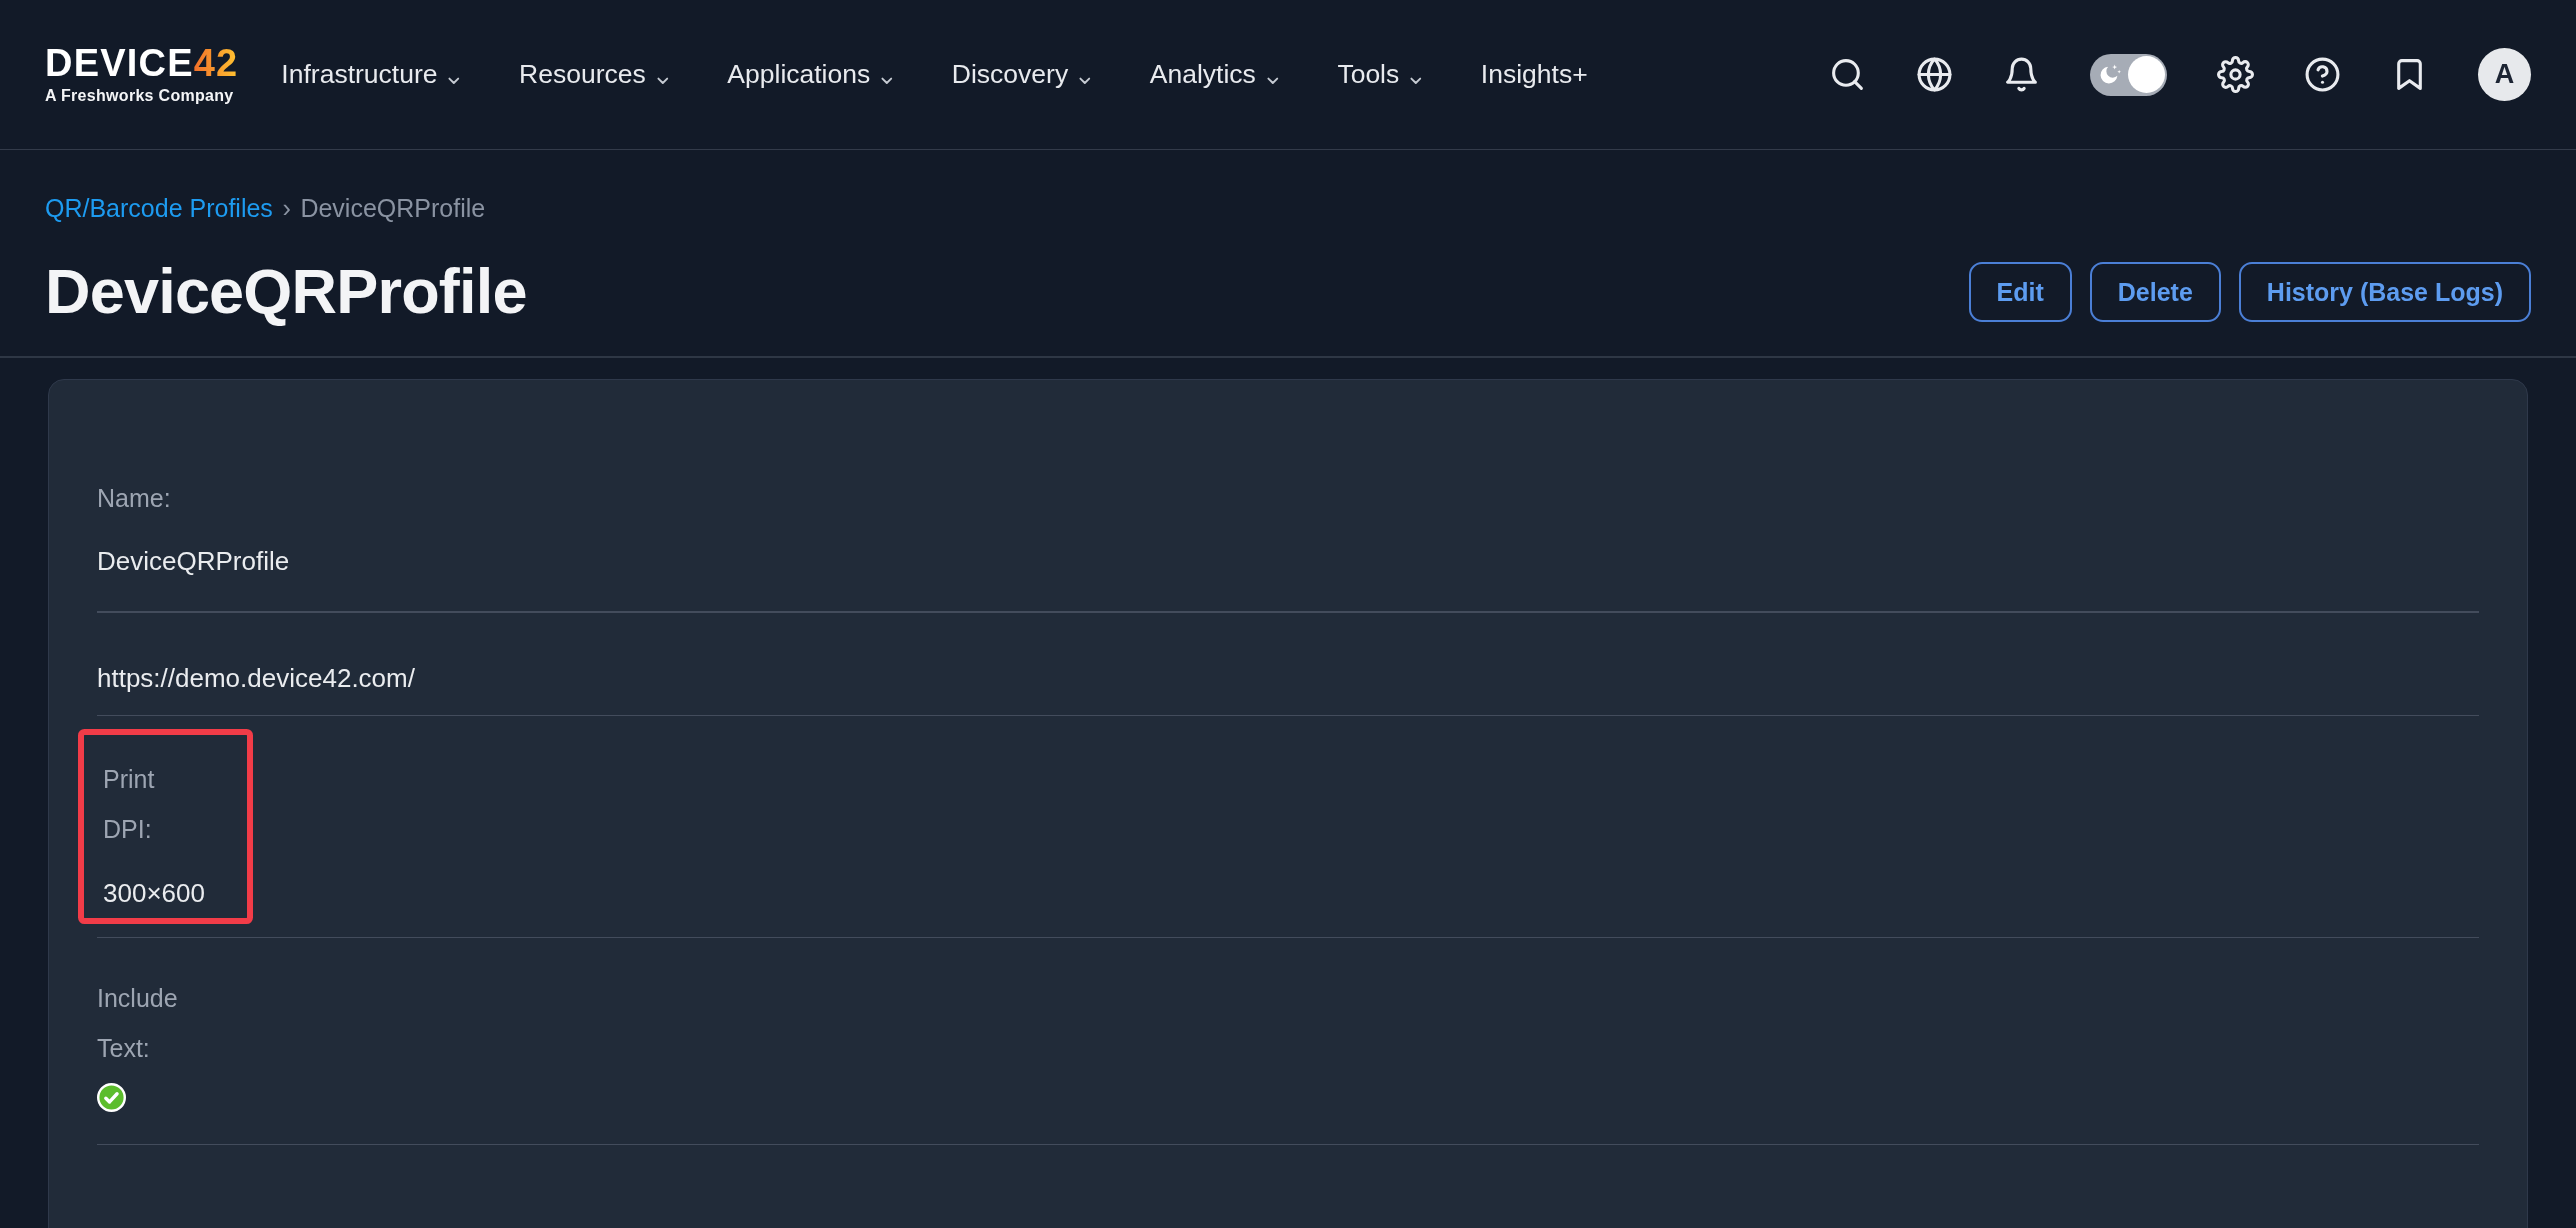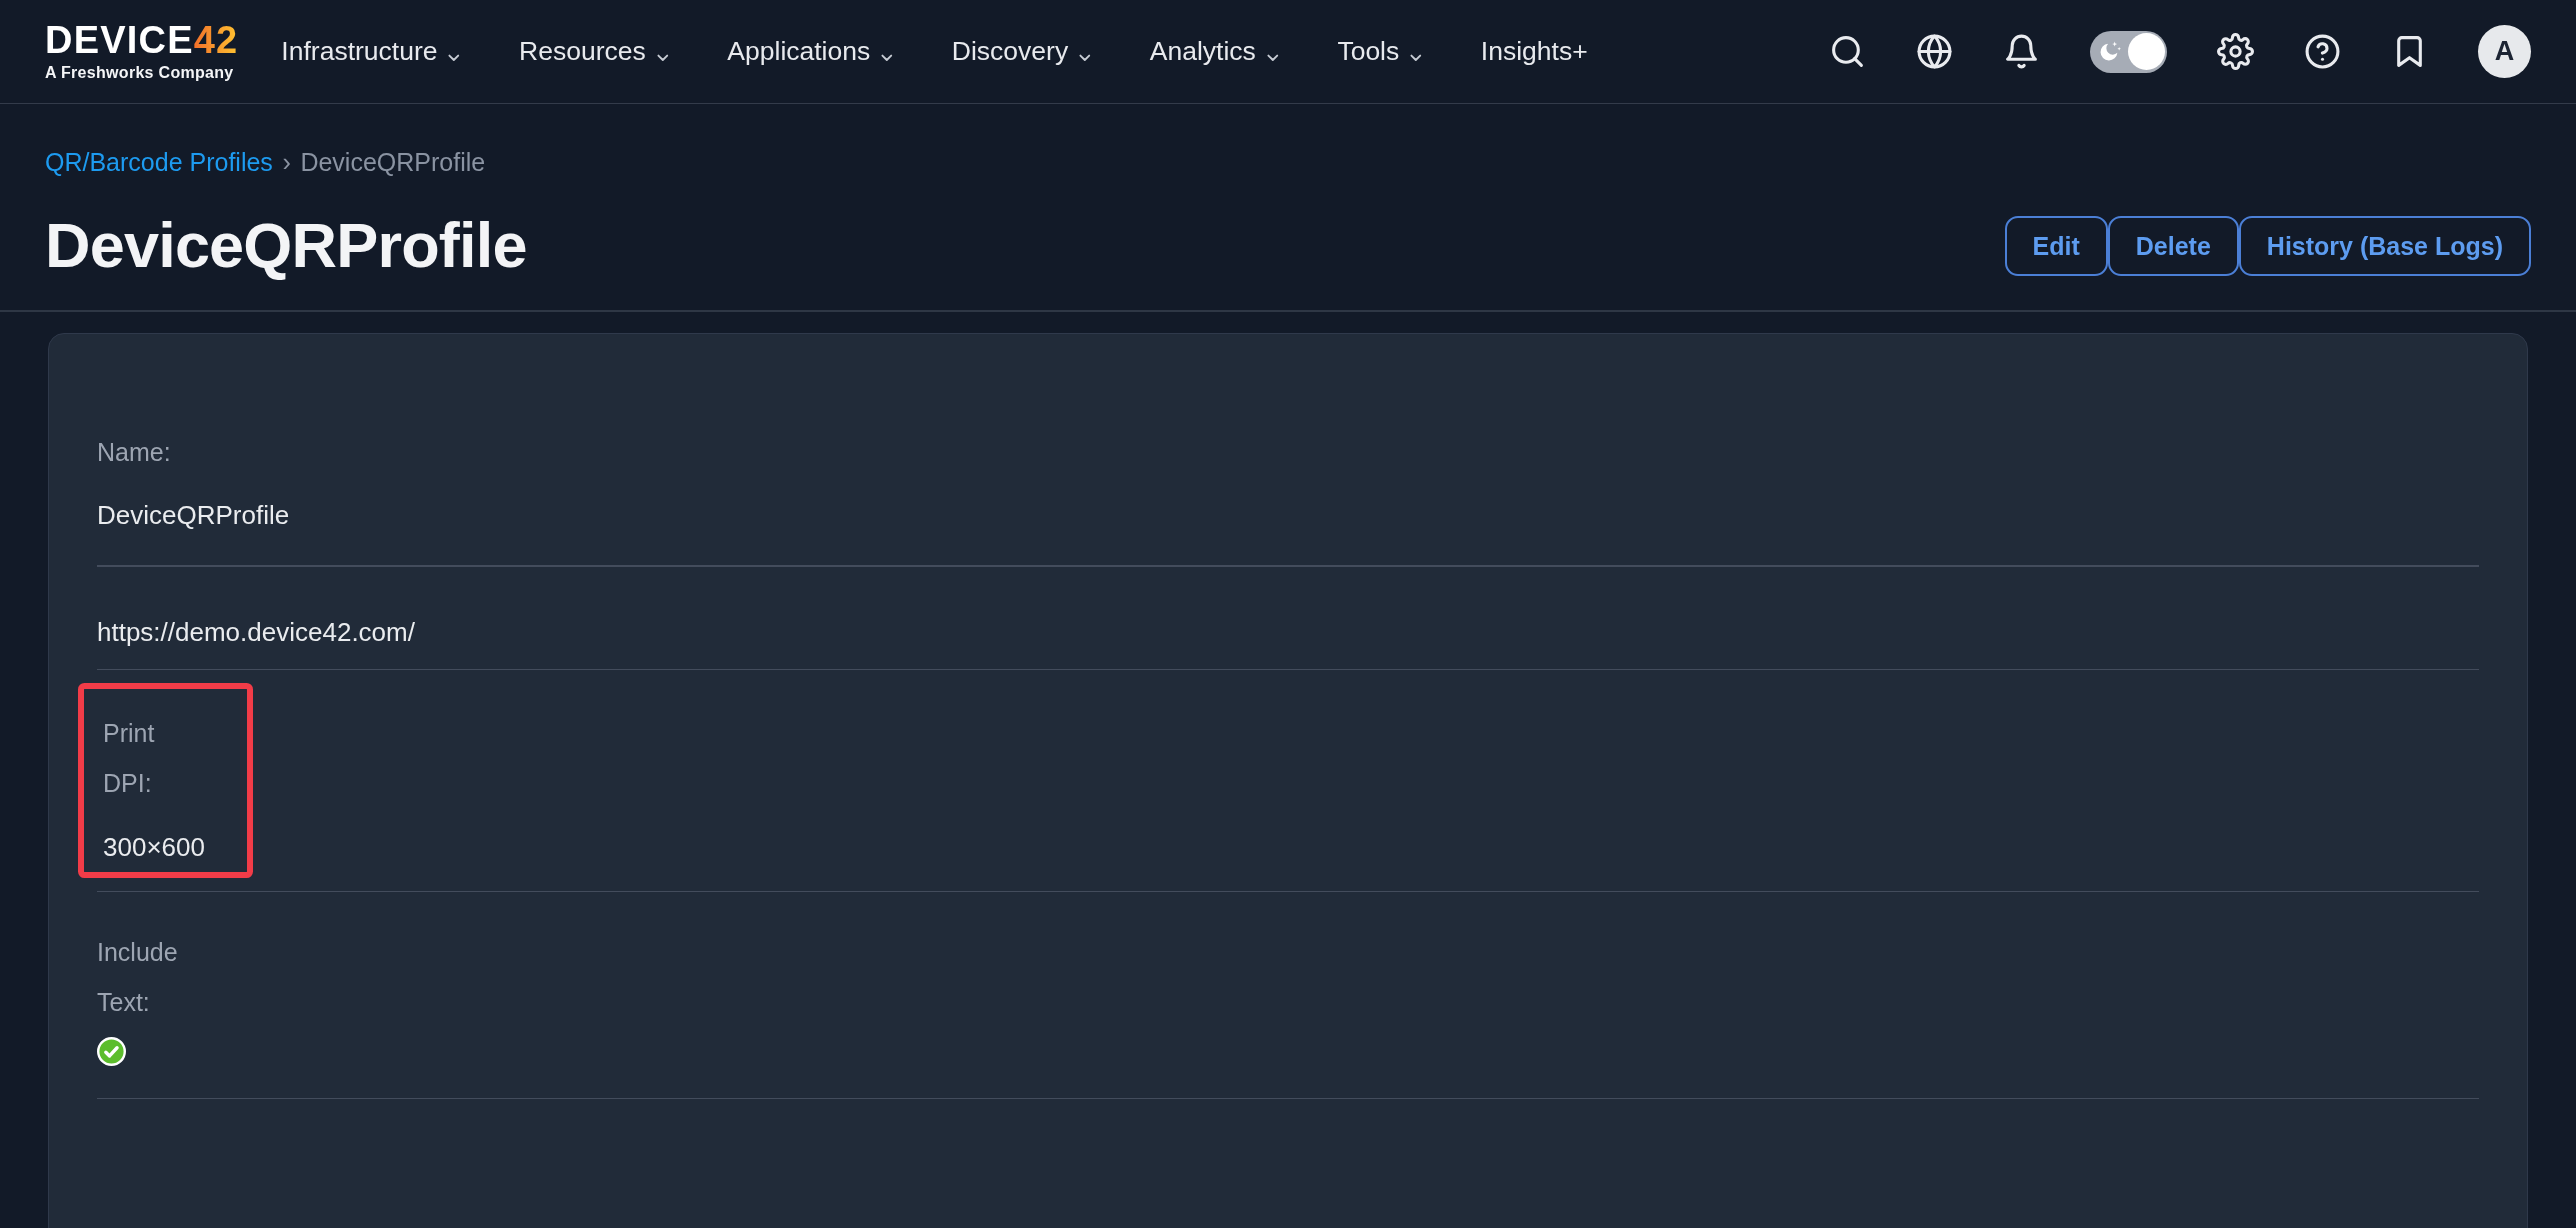--- a/index.html
+++ b/index.html
@@ -6,21 +6,21 @@
   html,body { width:2576px; height:1229px; overflow:hidden; }
   body {
     background: var(--page-bg, #121A28);
     font-family: "Liberation Sans", "DejaVu Sans", sans-serif;
     color: var(--value-white, #EAECEF);
     position: relative;
   }
 
   
   .topnav {
-    height:104px; display:flex; align-items:center;
+    height:150px; display:flex; align-items:center;
     padding:0 45px; border-bottom:1.6px solid #333B4A;
   }
   .brand { display:flex; flex-direction:column; cursor:pointer; }
   .brand-name { font-size:38px; font-weight:800; letter-spacing:1.2px; color:#FFFFFF; line-height:1; }
   .brand-name .accent {
     color: var(--brand-orange-from, #F2872A);
     background: linear-gradient(90deg, var(--brand-orange-from,#F2702A), var(--brand-orange-to,#FFC331));
     -webkit-background-clip:text; background-clip:text; -webkit-text-fill-color:transparent;
   }
   .brand-tagline { font-size:16px; font-weight:600; color:#F4F5F7; letter-spacing:0.3px; margin-top:4.8px; }
@@ -50,21 +50,21 @@
 
   
   .breadcrumb { margin:42px 45px 2px; font-size:25px; line-height:32px; }
   .breadcrumb a { color: var(--breadcrumb-blue, #1D9BF0); text-decoration:none; font-weight:500; cursor:pointer; }
   .breadcrumb .sep, .breadcrumb .current { color:#8A93A2; font-weight:500; }
   .breadcrumb .sep { margin:0 9.6px; }
 
   .page-head { display:flex; align-items:center; justify-content:space-between;
                margin:32px 45px 0; }
   .page-title { font-size:63px; font-weight:800; letter-spacing:-0.8px; color:#F3F4F6; line-height:71px; }
-  .actions { display:flex; gap:0; }
+  .actions { display:flex; gap:18px; }
   .btn {
     background:transparent; border:2.4px solid var(--button-border-blue, #4B7FD6);
     color: var(--button-blue, #5D9CF0); font-family:inherit;
     font-size:25px; font-weight:600; line-height:56px; padding:0 26px;
     border-radius:13px; cursor:pointer; white-space:nowrap;
   }
   .header-divider { margin-top:29px; height:1.6px; background:#2E3745; }
 
   
   .card {

